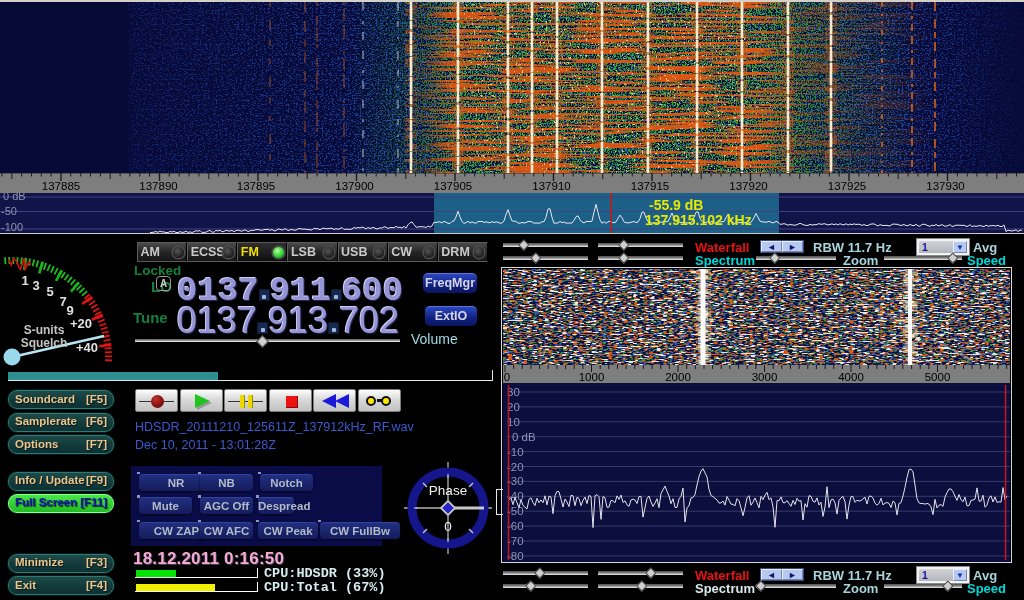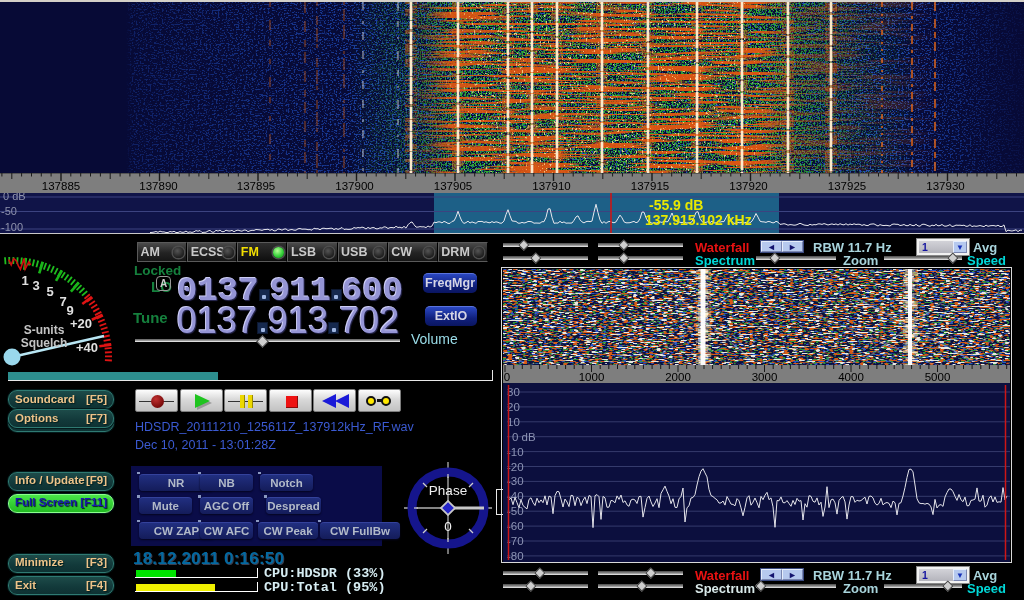--- a/index.html
+++ b/index.html
@@ -370,21 +370,21 @@
 <div class="abs" style="left:135px;top:339px;width:265px;height:3px;background:linear-gradient(180deg,#5a5a5a,#9a9a9a 50%,#ffffff)"></div>
 <div class="thumb" style="left:258px;top:336.5px;width:9px;height:9px"></div>
 <div class="pill" style="top:390px;">
       <span>Soundcard</span>
       <span>[F5]</span>
     </div>
 <div class="pill" style="top:412.5px;">
       <span>Samplerate</span>
       <span>[F6]</span>
     </div>
-<div class="pill" style="top:409px;">
+<div class="pill" style="top:435px;">
       <span>Options</span>
       <span>[F7]</span>
     </div>
 <div class="pill" style="top:471.5px;">
       <span>Info / Update</span>
       <span>[F9]</span>
     </div>
 <div class="pill" style="top:493.5px;background:linear-gradient(180deg,#49e549,#22bb22);border-color:#8dff8d;color:#1a1aae;">
       <span>Full Screen</span>
       <span>[F11]</span>
@@ -424,21 +424,21 @@
       </div>
 </div>
 <div class="abs" style="left:135px;top:420px;font-size:12.5px;color:#3b5ad2">HDSDR_20111210_125611Z_137912kHz_RF.wav</div>
 <div class="abs" style="left:135px;top:438px;font-size:12.5px;color:#3b5ad2">Dec 10, 2011 - 13:01:28Z</div>
 <div class="abs" style="left:131px;top:466px;width:251px;height:80px;background:#0a0c48"></div>
 <div class="dspb" style="left:139px;top:473.5px;width:74px">NR</div>
 <div class="dspb" style="left:200px;top:473.5px;width:53px">NB</div>
 <div class="dspb" style="left:260px;top:473.5px;width:53px">Notch</div>
 <div class="dspb" style="left:139px;top:497px;width:53px">Mute</div>
 <div class="dspb" style="left:200px;top:497px;width:53px">AGC Off</div>
-<div class="dspb" style="left:266px;top:497px;width:55px">Despread</div>
+<div class="dspb" style="left:258px;top:497px;width:36px">Despread</div>
 <div class="dspb" style="left:139px;top:521.5px;width:75px">CW ZAP</div>
 <div class="dspb" style="left:200px;top:521.5px;width:53px">CW AFC</div>
 <div class="dspb" style="left:258px;top:521.5px;width:60px">CW Peak</div>
 <div class="dspb" style="left:320px;top:521.5px;width:80px">CW FullBw</div>
 <svg class="abs" style="left:400px;top:460px" width="100" height="100" viewBox="0 0 100 100">
 <line x1="48" y1="2" x2="48" y2="94" stroke="#b0b0b0" stroke-width="1.3"></line>
 <line x1="4" y1="48" x2="92" y2="48" stroke="#b0b0b0" stroke-width="1.3"></line>
 <circle cx="48" cy="48" r="36" fill="none" stroke="#15158c" stroke-width="9"></circle>
 <g stroke="#cfcfcf" stroke-width="1.2">
 <line x1="69" y1="27" x2="73" y2="23"></line>
@@ -448,27 +448,27 @@
 <line x1="48" y1="18" x2="48" y2="14"></line>
         <line x1="18" y1="48" x2="14" y2="48"></line>
 <line x1="78" y1="48" x2="82" y2="48"></line>
         <line x1="48" y1="78" x2="48" y2="82"></line>
 </g>
 <line x1="48" y1="48" x2="84" y2="48" stroke="#c8c8c8" stroke-width="3"></line>
 <rect x="43" y="43" width="10" height="10" transform="rotate(45 48 48)" fill="#2525c8" stroke="#c8c8c8" stroke-width="1.8"></rect>
 <text x="48" y="35" text-anchor="middle" font-size="13.5" fill="#f0f0f0">Phase</text>
 <text x="48" y="71" text-anchor="middle" font-size="13.5" fill="#f0f0f0">0</text>
 </svg>
-<div class="abs" style="left:133px;top:549px;font-size:17px;font-weight:bold;color:#0369a1;letter-spacing:0.2px;text-shadow:1px 1px 0 #3a3f50">18.12.2011 0:16:50</div>
+<div class="abs" style="left:133px;top:549px;font-size:17px;font-weight:bold;color:#f9a8d4;letter-spacing:0.2px;text-shadow:1px 1px 0 #3a3f50">18.12.2011 0:16:50</div>
 <div class="abs" style="left:136px;top:570px;width:40px;height:7px;background:#00e400"></div>
 <div class="abs" style="left:135px;top:568px;width:123px;height:10px;border-bottom:1px solid #fff;border-right:1px solid #fff"></div>
 <div class="abs" style="left:264px;top:566px;font-family:'Liberation Mono',monospace;font-size:13.5px;font-weight:bold;color:#d6ecf2;white-space:pre">CPU:HDSDR (33%)</div>
 <div class="abs" style="left:136px;top:584px;width:79px;height:7px;background:#f0f000"></div>
 <div class="abs" style="left:135px;top:582px;width:123px;height:10px;border-bottom:1px solid #fff;border-right:1px solid #fff"></div>
-<div class="abs" style="left:264px;top:580px;font-family:'Liberation Mono',monospace;font-size:13.5px;font-weight:bold;color:#d6ecf2;white-space:pre">CPU:Total (95%)</div>
+<div class="abs" style="left:264px;top:580px;font-family:'Liberation Mono',monospace;font-size:13.5px;font-weight:bold;color:#d6ecf2;white-space:pre">CPU:Total (67%)</div>
 <div class="groove" style="left:503px;top:243px;width:85px"></div>
 <div class="thumb" style="left:520px;top:241px"></div>
 <div class="groove" style="left:598px;top:243px;width:85px"></div>
 <div class="thumb" style="left:620px;top:241px"></div>
 <div class="barlabel" style="left:695px;top:241px;color:#e81212">Waterfall</div>
 <div class="spin" style="left:760px;top:240px">
       <div>◄</div>
       <div>►</div>
     </div>
 <div class="barlabel" style="left:813px;top:241px;color:#a8d4dc">RBW 11.7 Hz</div>

